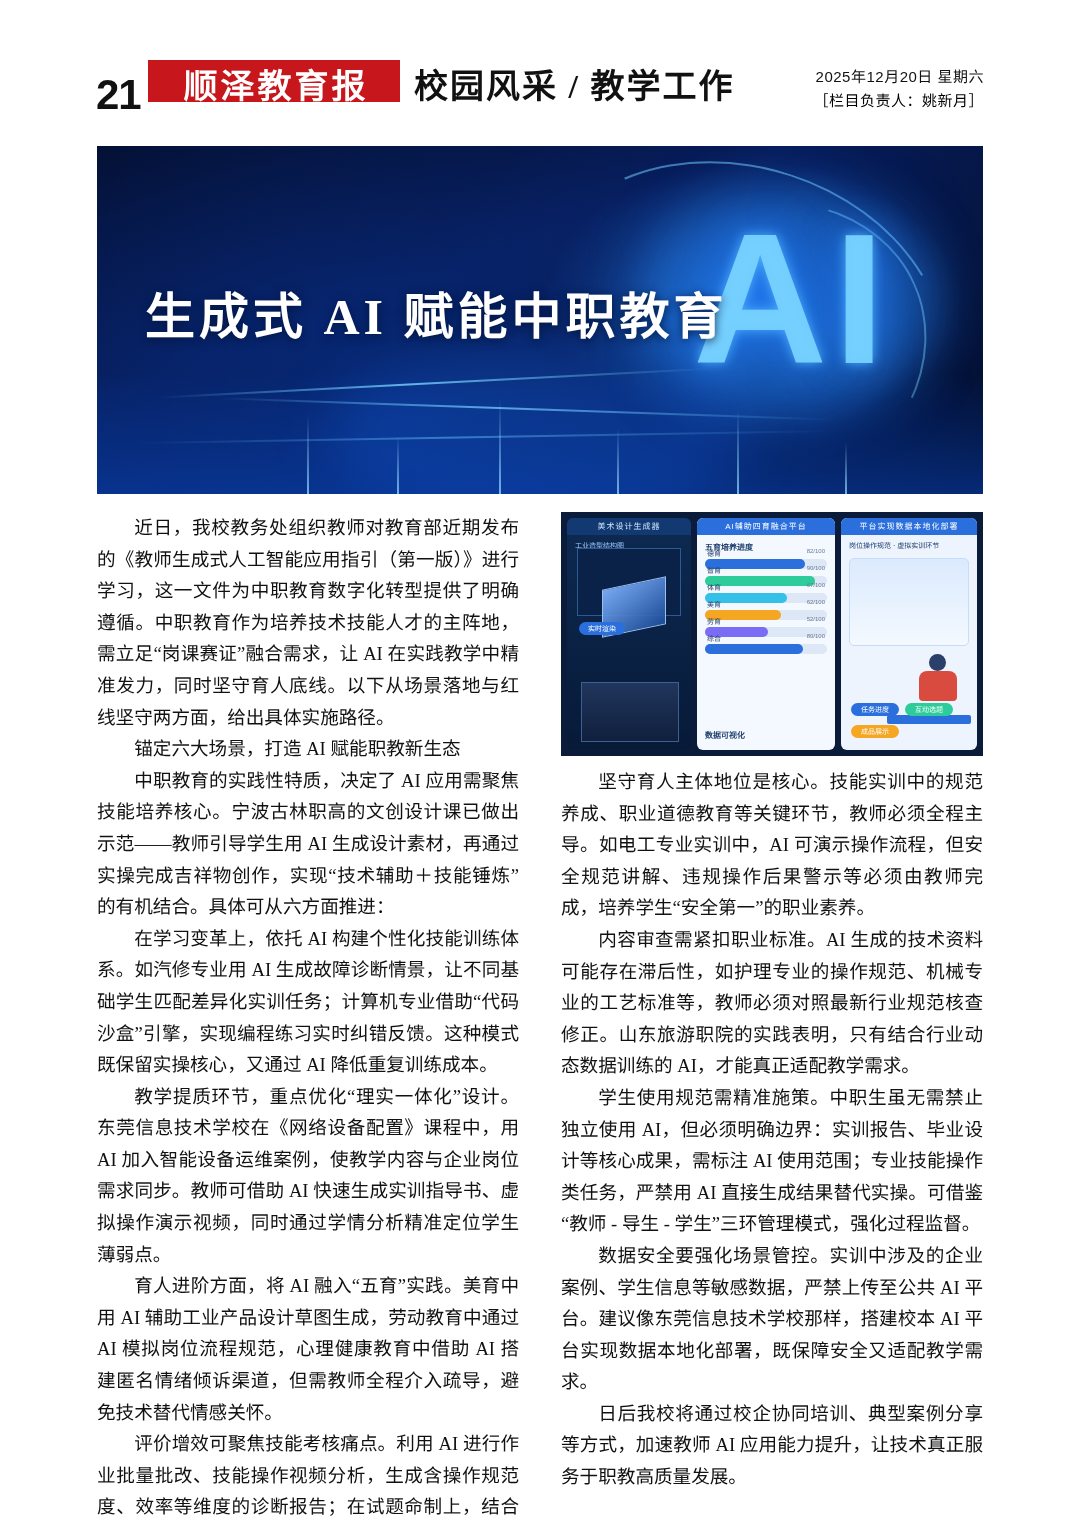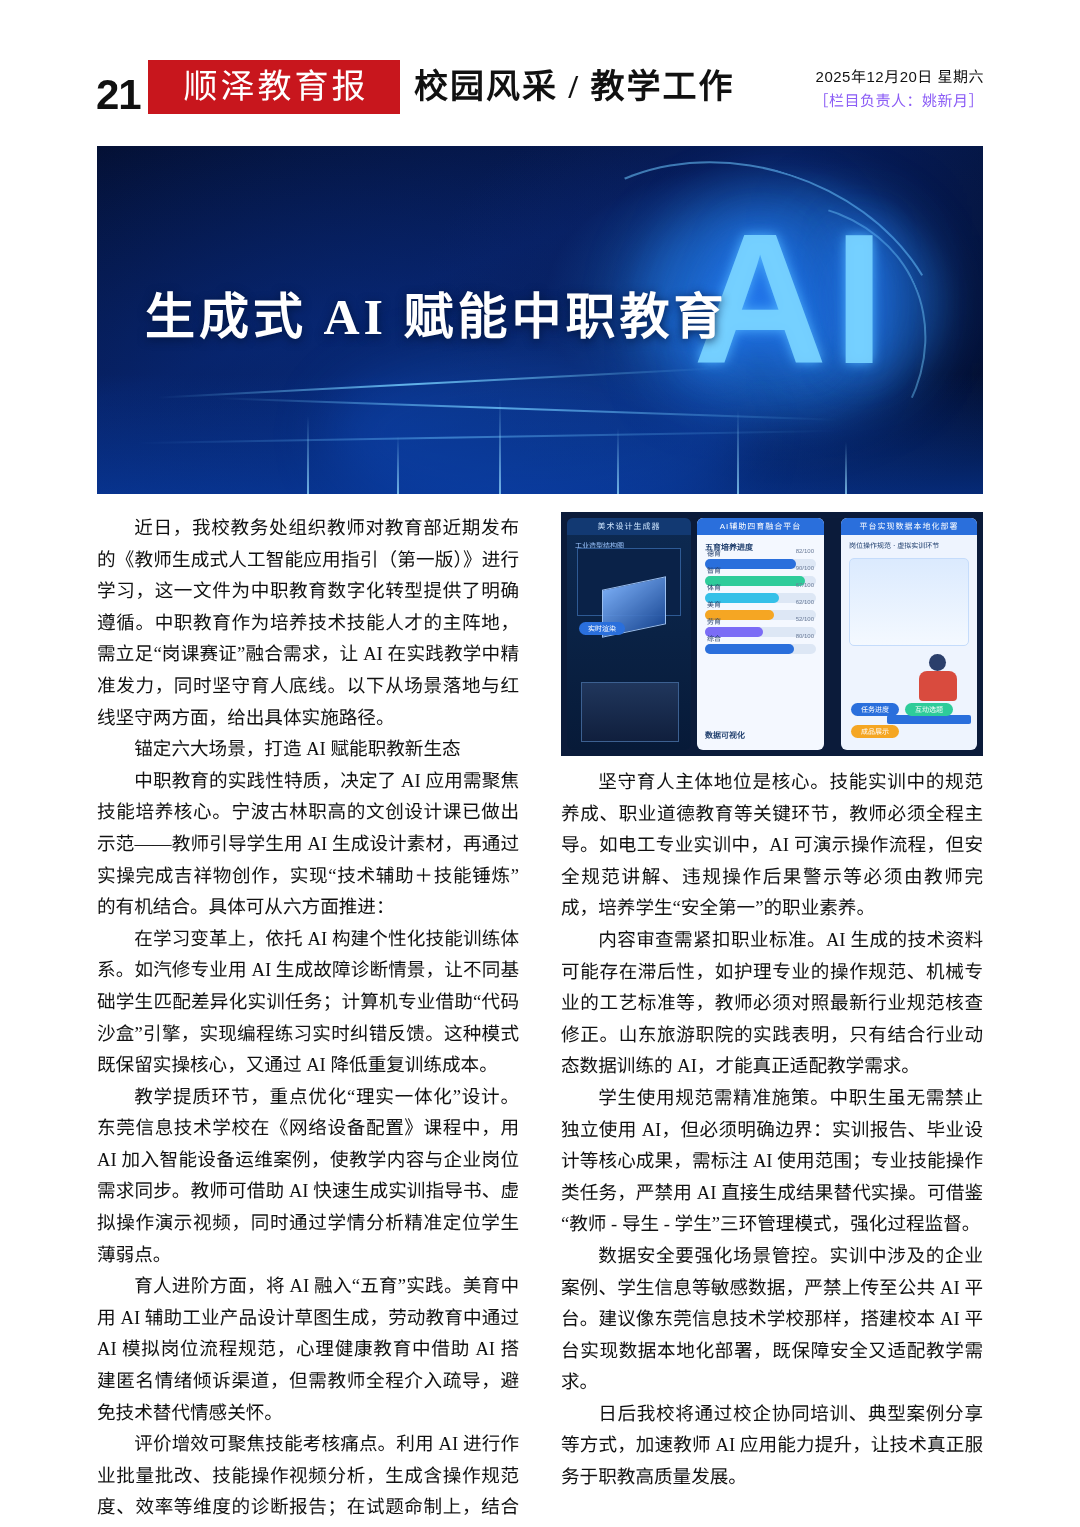--- a/index.html
+++ b/index.html
@@ -41,25 +41,25 @@
     letter-spacing: -1px;
     color: #111;
     line-height: 50px;
     margin-top: 8px;
   }
   .masthead-logo {
     position: absolute;
     left: 52px;
     top: -2px;
     width: 252px;
-    height: 54px;
+    height: 42px;
     background: #c8161d;
     color: #fff;
     font-family: "Liberation Serif", serif;
-    font-weight: normal;
+    font-weight: bold;
     font-size: 34px;
     letter-spacing: 3px;
     line-height: 54px;
     text-align: center;
     box-sizing: border-box;
     padding-left: 4px;
   }
   .masthead-section {
     position: absolute;
     left: 318px;
@@ -82,21 +82,21 @@
     line-height: 22px;
     letter-spacing: 0.5px;
   }
   .masthead-editor {
     position: absolute;
     right: 0;
     top: 28px;
     text-align: center;
     font-family: "Liberation Sans", sans-serif;
     font-size: 15px;
-    color: #8b5cf6;
+    color: #000000;
     line-height: 22px;
     letter-spacing: 0.5px;
   }
 
   
   .hero {
     position: absolute;
     left: 97px;
     top: 146px;
     width: 886px;
@@ -198,21 +198,21 @@
     overflow: hidden;
   }
   .ph-panel {
     position: absolute;
     top: 6px;
     bottom: 6px;
     border-radius: 6px;
     overflow: hidden;
   }
   .ph-a { left: 6px; width: 124px; background: linear-gradient(180deg,#0d2a52,#071a38); }
-  .ph-b { left: 136px; width: 127px; background: #f4f8ff; }
+  .ph-b { left: 136px; width: 138px; background: #f4f8ff; }
   .ph-c { left: 280px; right: 6px; background: #eef4fe; }
   .ph-head {
     height: 17px;
     background: rgba(20,60,120,0.85);
     color: #cfe6ff;
     font-family: "Liberation Sans", sans-serif;
     font-size: 8px;
     line-height: 17px;
     text-align: center;
     letter-spacing: 1px;

